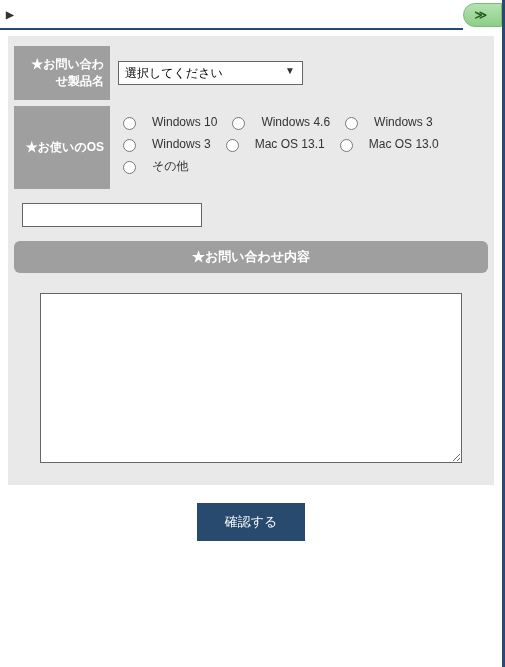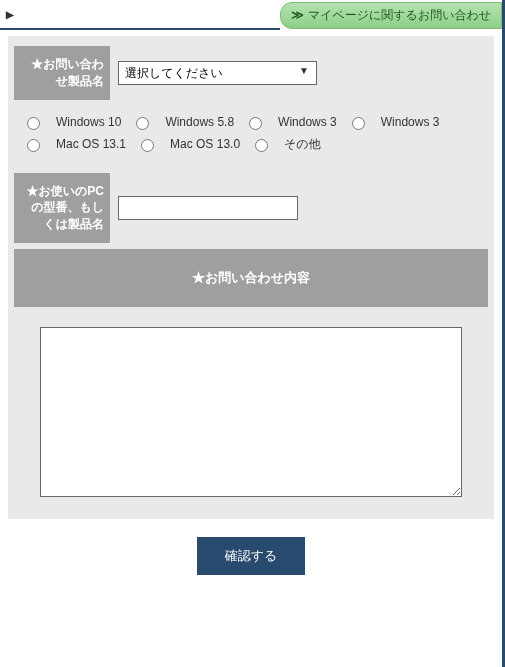--- a/index.html
+++ b/index.html
@@ -7,72 +7,72 @@
   .page { width: 505px; height: 667px; background: #fff; border-right: 3px solid #274a6e; position: relative; }
   .header { display: flex; align-items: center; height: 30px; margin-bottom: 6px; }
   .header-title { flex: 1; display: flex; align-items: center; font-size: 14px; font-weight: bold; color: #333; padding-left: 6px; border-bottom: 2px solid #274a6e; height: 30px; }
   .header-title .tri { margin-right: 6px; font-size: 10px; color: #333; }
   .mypage-tab { background: linear-gradient(#b5e2b0, #8dcf87); color: #225a1f; font-size: 12px; padding: 4px 10px; border: 1px solid #7cb876; border-radius: 12px 0 0 12px; white-space: nowrap; display: flex; align-items: center; }
   .mypage-tab .gt { font-weight: bold; margin-right: 4px; }
   .form-area { background: #e9e9e9; margin: 0 8px; padding: 4px 0; }
   .row { display: flex; background: #e9e9e9; margin: 6px 6px; }
   .label-cell { width: 96px; background: #9f9f9f; color: #fff; font-size: 12px; font-weight: bold; text-align: right; padding: 10px 6px; display: flex; align-items: center; justify-content: flex-end; line-height: 1.4; }
   .value-cell { flex: 1; padding: 8px; font-size: 12px; color: #333; display: flex; align-items: center; flex-wrap: wrap; }
-  .select-box { width: 199px; height: 24px; border: 1px solid #666; background: #fff; font-size: 12px; padding: 2px 20px 2px 6px; appearance: none; position: relative; }
+  .select-box { width: 185px; height: 24px; border: 1px solid #666; background: #fff; font-size: 12px; padding: 2px 20px 2px 6px; appearance: none; position: relative; }
   .select-wrap { position: relative; display: inline-block; }
   .select-wrap::after { content: "▼"; position: absolute; right: 8px; top: 4px; font-size: 10px; pointer-events: none; color: #333; }
   .radio-item { display: inline-flex; align-items: center; margin-right: 10px; margin-bottom: 6px; font-size: 12px; gap: 14px; }
   .radio-item input { margin-right: 2px; }
   .text-input { width: 180px; height: 24px; border: 1px solid #666; padding: 2px 4px; font-size: 12px; }
   .short-input { width: 46px; height: 22px; border: 1px solid #666; padding: 2px 4px; font-size: 12px; text-align: center; }
   .long-input { width: 150px; height: 22px; border: 1px solid #666; padding: 2px 4px; font-size: 12px; }
   .dash { margin: 0 6px; }
-  .content-header { background: #9f9f9f; color: #fff; text-align: center; font-size: 13px; font-weight: bold; padding: 20px 0; margin: 6px 6px; }
+  .content-header { background: #9f9f9f; color: #fff; text-align: center; font-size: 13px; font-weight: bold; padding: 7px 0; margin: 6px 6px; border-radius: 6px; }
   .textarea-wrap { background: #e9e9e9; margin: 6px 6px; padding: 14px 26px 8px 26px; }
   textarea { width: 100%; height: 170px; border: 1px solid #666; resize: both; font-size: 12px; padding: 4px; font-family: inherit; }
   .submit-row { text-align: center; margin-top: 18px; }
   .submit-btn { background: #274a6e; color: #fff; border: none; padding: 10px 28px; font-size: 13px; cursor: pointer; font-family: Liberation Mono, monospace; }
 </style>
 </head>
 <body>
 
 <div class="page">
 
   <div class="header">
     <div class="header-title">
       <span class="tri">▶</span>
     </div>
     <div class="mypage-tab">
       <span class="gt">≫</span>
-      <span>マイページに関するお問い合わせ</span>
     </div>
   </div>
 
   <div class="form-area">
 
     <div class="row">
       <div class="label-cell">★お問い合わせ製品名</div>
       <div class="value-cell">
         <div class="select-wrap">
           <select class="select-box">
             <option>選択してください</option>
           </select>
         </div>
       </div>
     </div>
 
     <div class="row">
+      <div class="label-cell">★お使いのOS</div>
       <div class="value-cell">
         <label class="radio-item">
             <input type="radio" name="os" style="">
             <span>Windows 10</span>
           </label>
         <label class="radio-item">
             <input type="radio" name="os" style="">
-            <span>Windows 5.8</span>
+            <span>Windows 4.6</span>
           </label>
         <label class="radio-item">
             <input type="radio" name="os" style="">
             <span>Windows 3</span>
           </label>
         <label class="radio-item">
             <input type="radio" name="os" style="">
             <span>Windows 3</span>
           </label>
         <label class="radio-item">
@@ -84,21 +84,20 @@
             <span>Mac OS 13.0</span>
           </label>
         <label class="radio-item">
             <input type="radio" name="os" style="">
             <span>その他</span>
           </label>
       </div>
     </div>
 
     <div class="row">
-      <div class="label-cell">★お使いのPCの型番、もしくは製品名</div>
       <div class="value-cell">
         <input type="text" class="text-input" value="" style="">
       </div>
     </div>
 
 
     <div class="content-header">★お問い合わせ内容</div>
 
     <div class="textarea-wrap">
       <textarea style=""></textarea>

